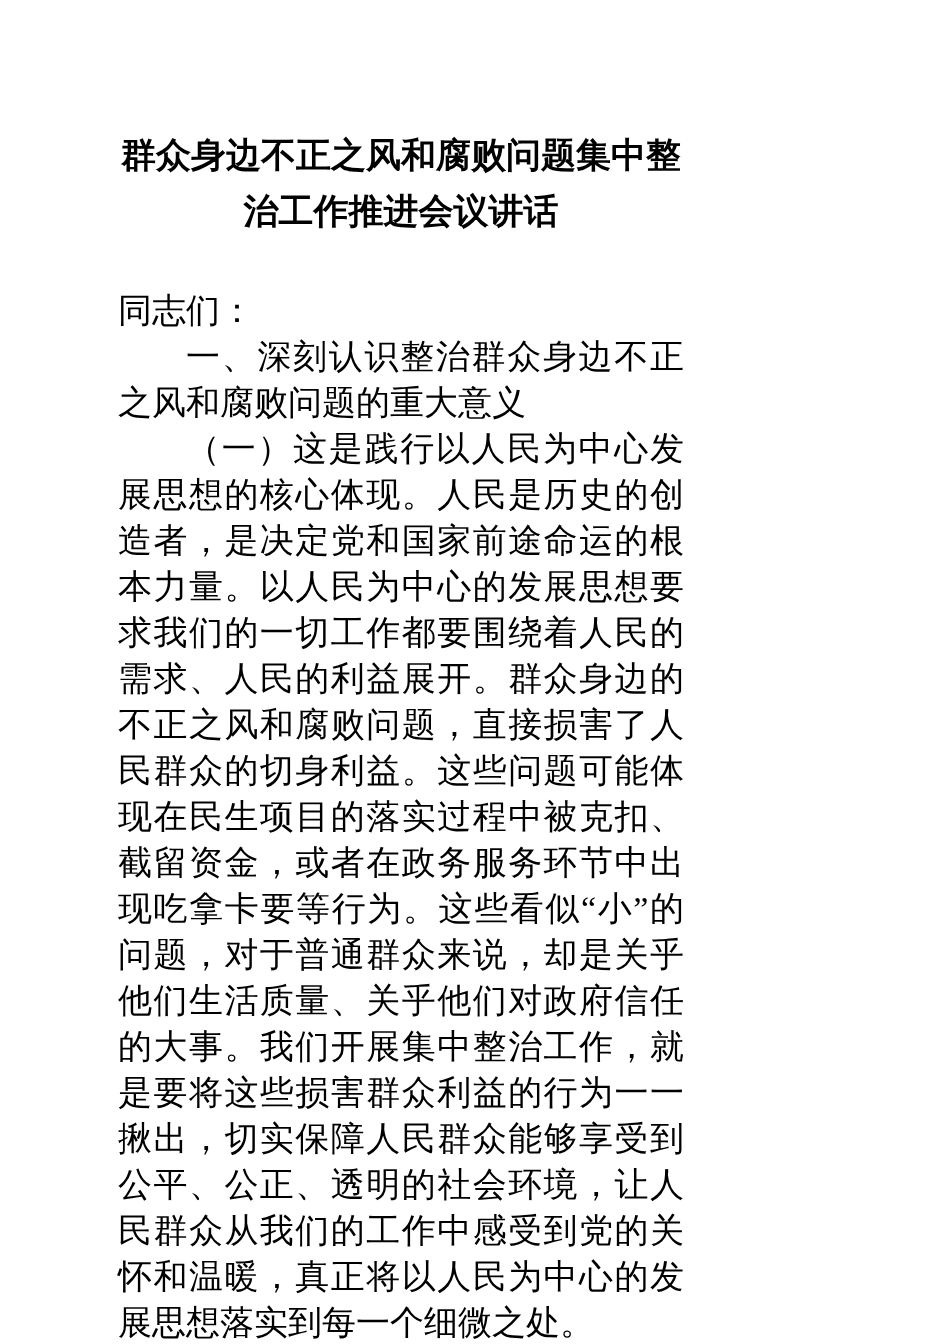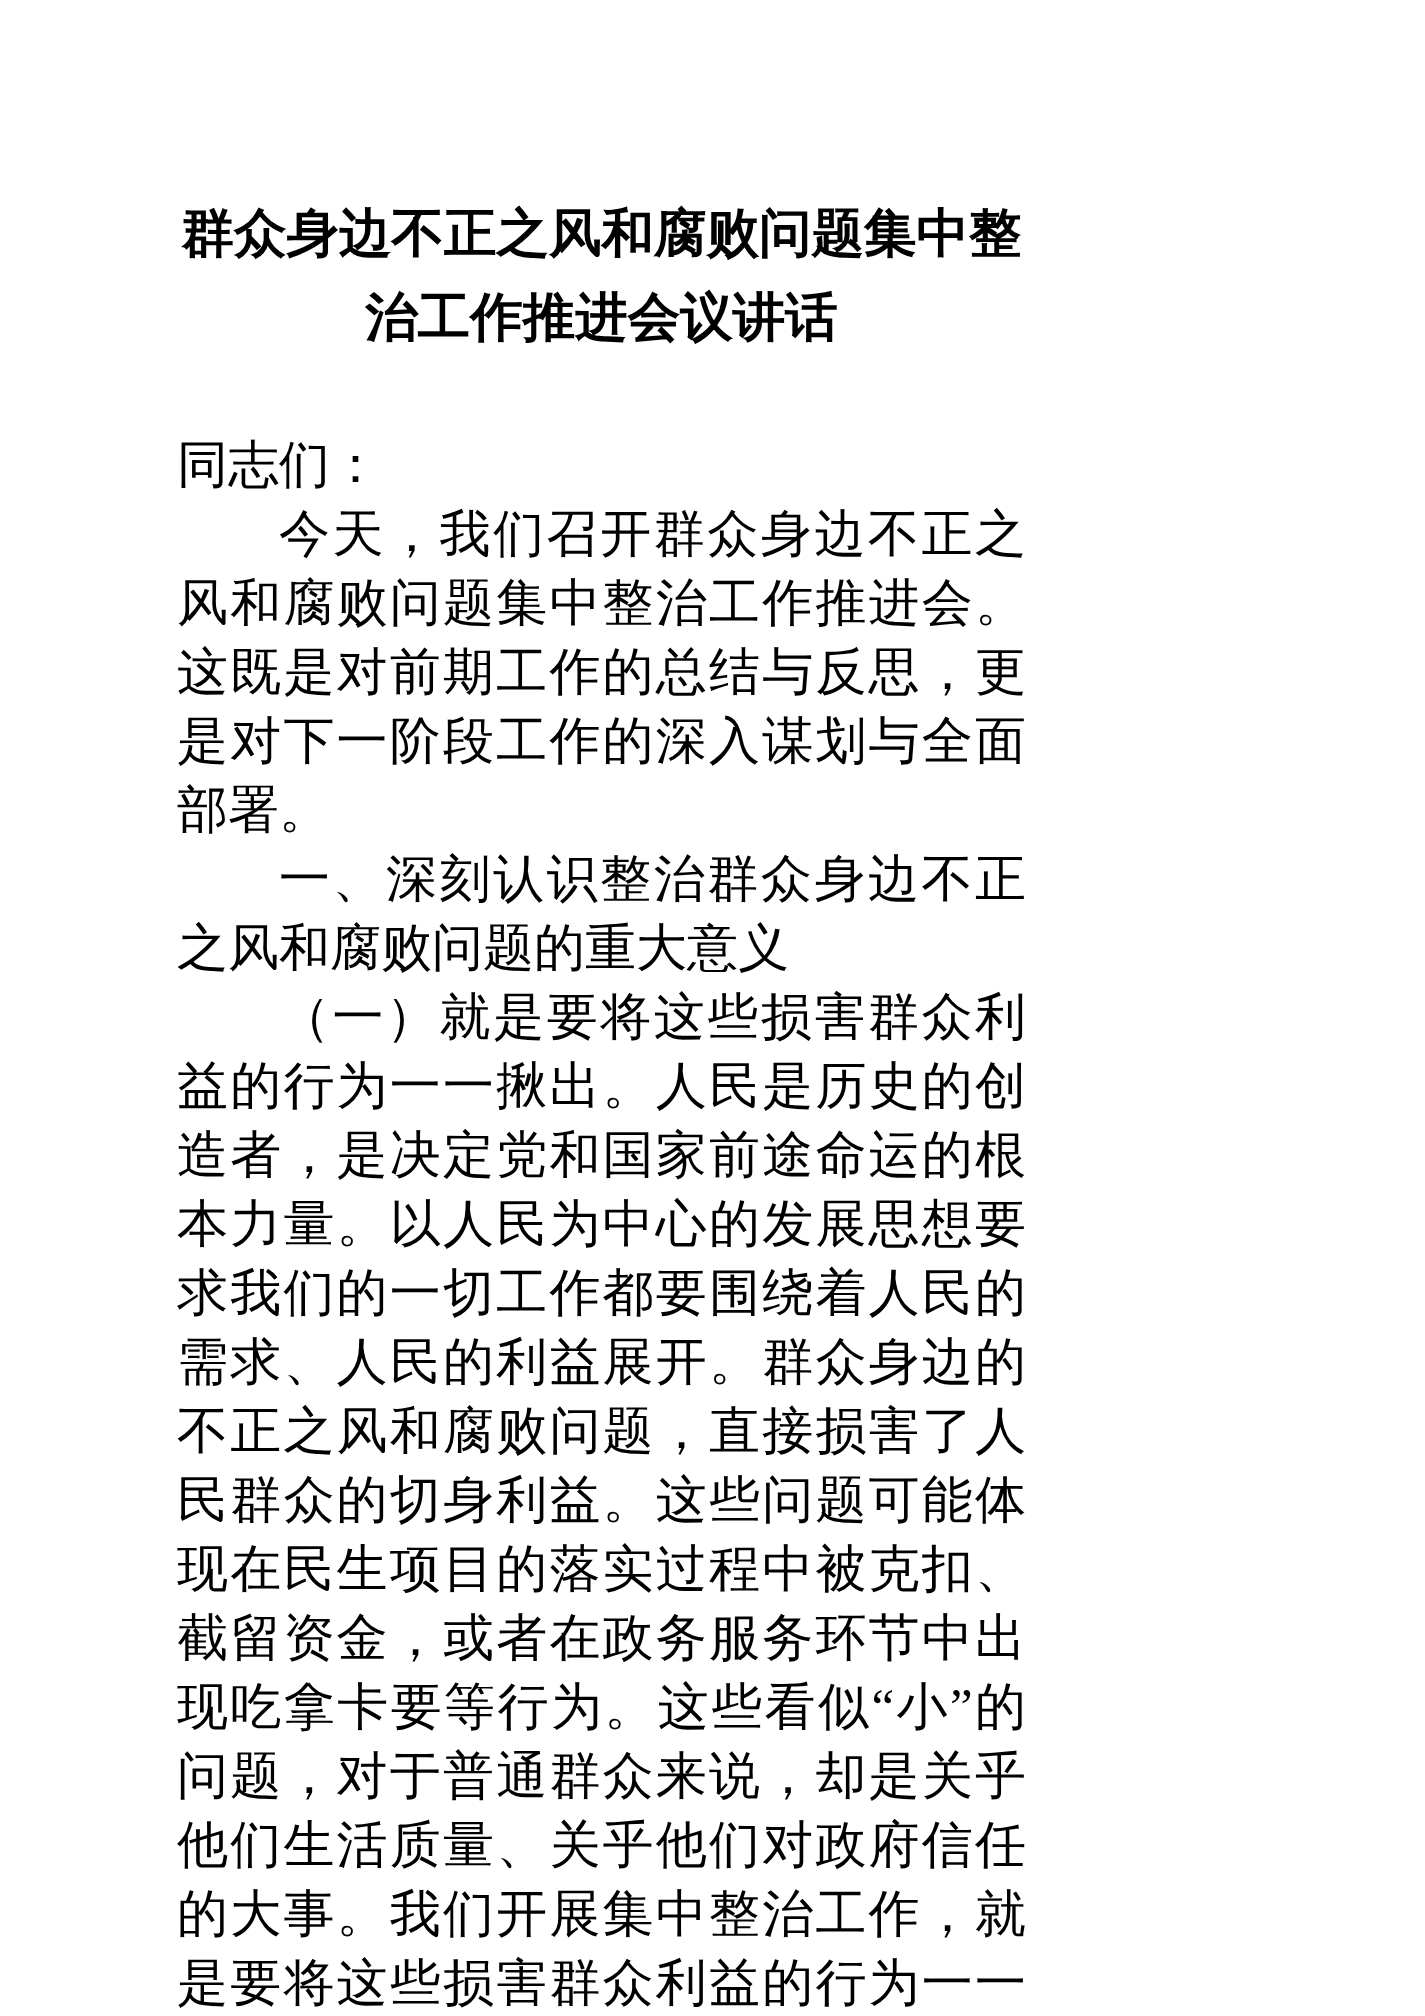--- a/index.html
+++ b/index.html
@@ -52,21 +52,20 @@
 <body>
 
 <div class="page">
 
   <h1 class="doc-title">群众身边不正之风和腐败问题集中整治工作推进会议讲话</h1>
 
   <div class="doc-body">
 
     <p class="no-indent">同志们：</p>
 
-    <p>今天，我们召开群众身边不正之风和腐败问题集中整治工作推进会。这既是对前期工作的总结与反思，更是对下一阶段工作的深入谋划与全面部署。</p>
 
     <p class="bold">一、深刻认识整治群众身边不正之风和腐败问题的重大意义</p>
 
-    <p><span class="bold">（一）就是要将这些损害群众利益的行为一一揪出。</span><span>人民是历史的创造者，是决定党和国家前途命运的根本力量。以人民为中心的发展思想要求我们的一切工作都要围绕着人民的需求、人民的利益展开。群众身边的不正之风和腐败问题，直接损害了人民群众的切身利益。这些问题可能体现在民生项目的落实过程中被克扣、截留资金，或者在政务服务环节中出现吃拿卡要等行为。这些看似“小”的问题，对于普通群众来说，却是关乎他们生活质量、关乎他们对政府信任的大事。我们开展集中整治工作，就是要将这些损害群众利益的行为一一揪出，切实保障人民群众能够享受到公平、公正、透明的社会环境，让人民群众从我们的工作中感受到党的关怀和温暖，真正将以人民为中心的发展思想落实到每一个细微之处。</span></p>
+    <p><span class="bold">（一）这是践行以人民为中心发展思想的核心体现。</span><span>人民是历史的创造者，是决定党和国家前途命运的根本力量。以人民为中心的发展思想要求我们的一切工作都要围绕着人民的需求、人民的利益展开。群众身边的不正之风和腐败问题，直接损害了人民群众的切身利益。这些问题可能体现在民生项目的落实过程中被克扣、截留资金，或者在政务服务环节中出现吃拿卡要等行为。这些看似“小”的问题，对于普通群众来说，却是关乎他们生活质量、关乎他们对政府信任的大事。我们开展集中整治工作，就是要将这些损害群众利益的行为一一揪出，切实保障人民群众能够享受到公平、公正、透明的社会环境，让人民群众从我们的工作中感受到党的关怀和温暖，真正将以人民为中心的发展思想落实到每一个细微之处。</span></p>
 
 
   </div>
 </div>
 
 </body></html>

